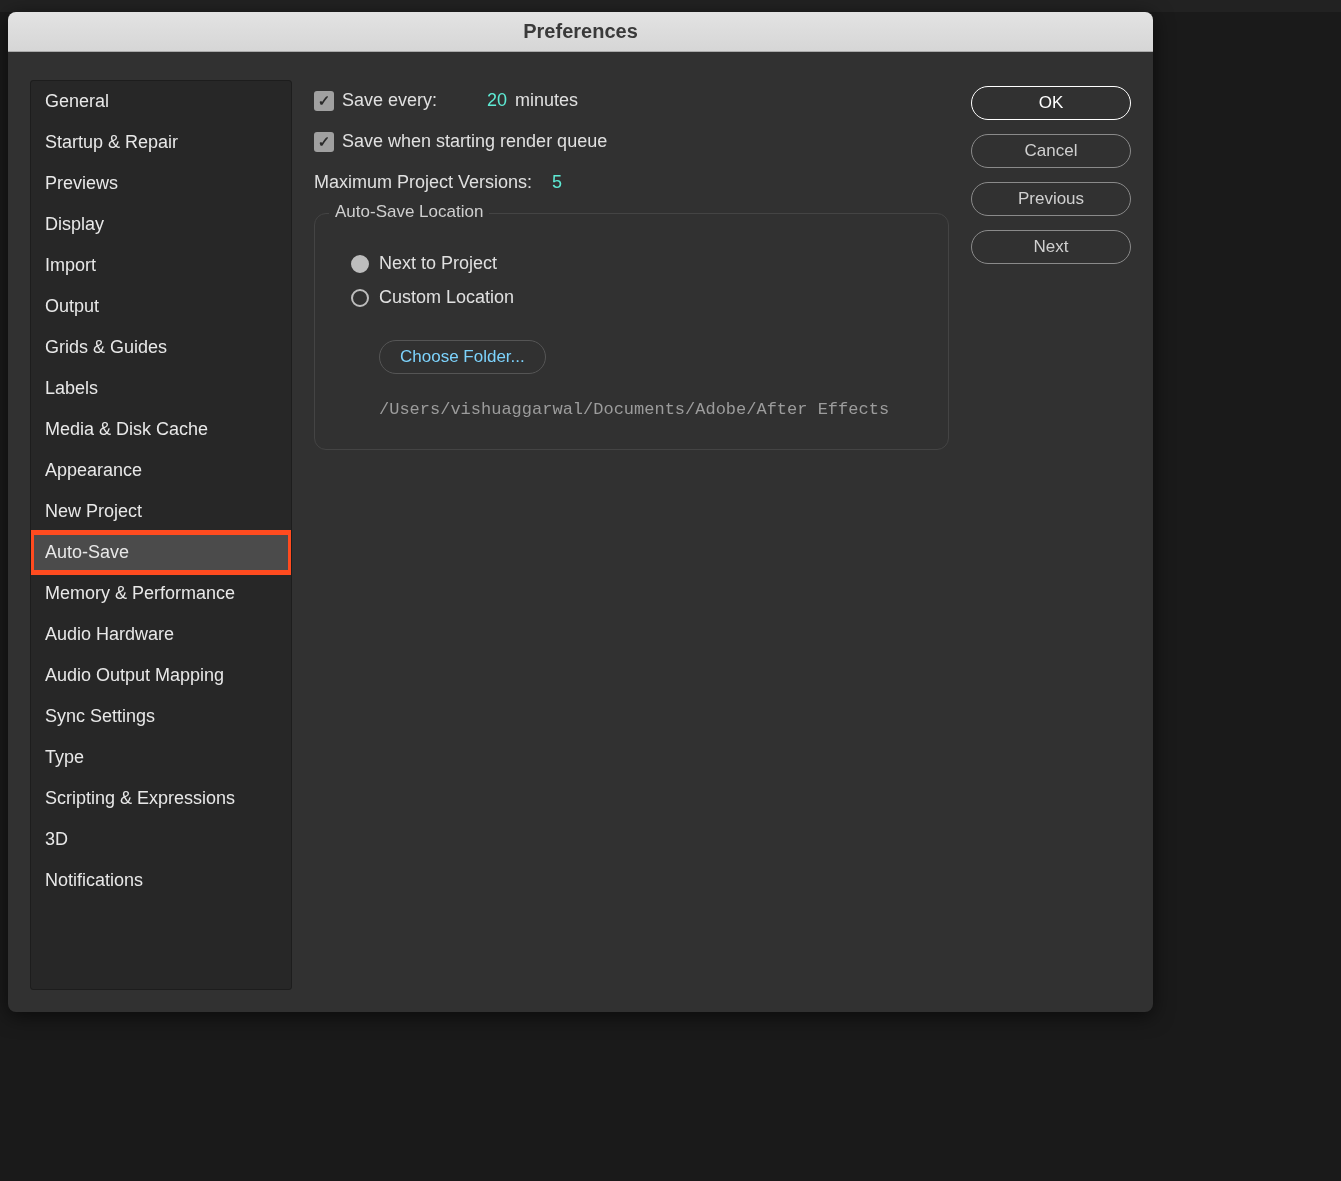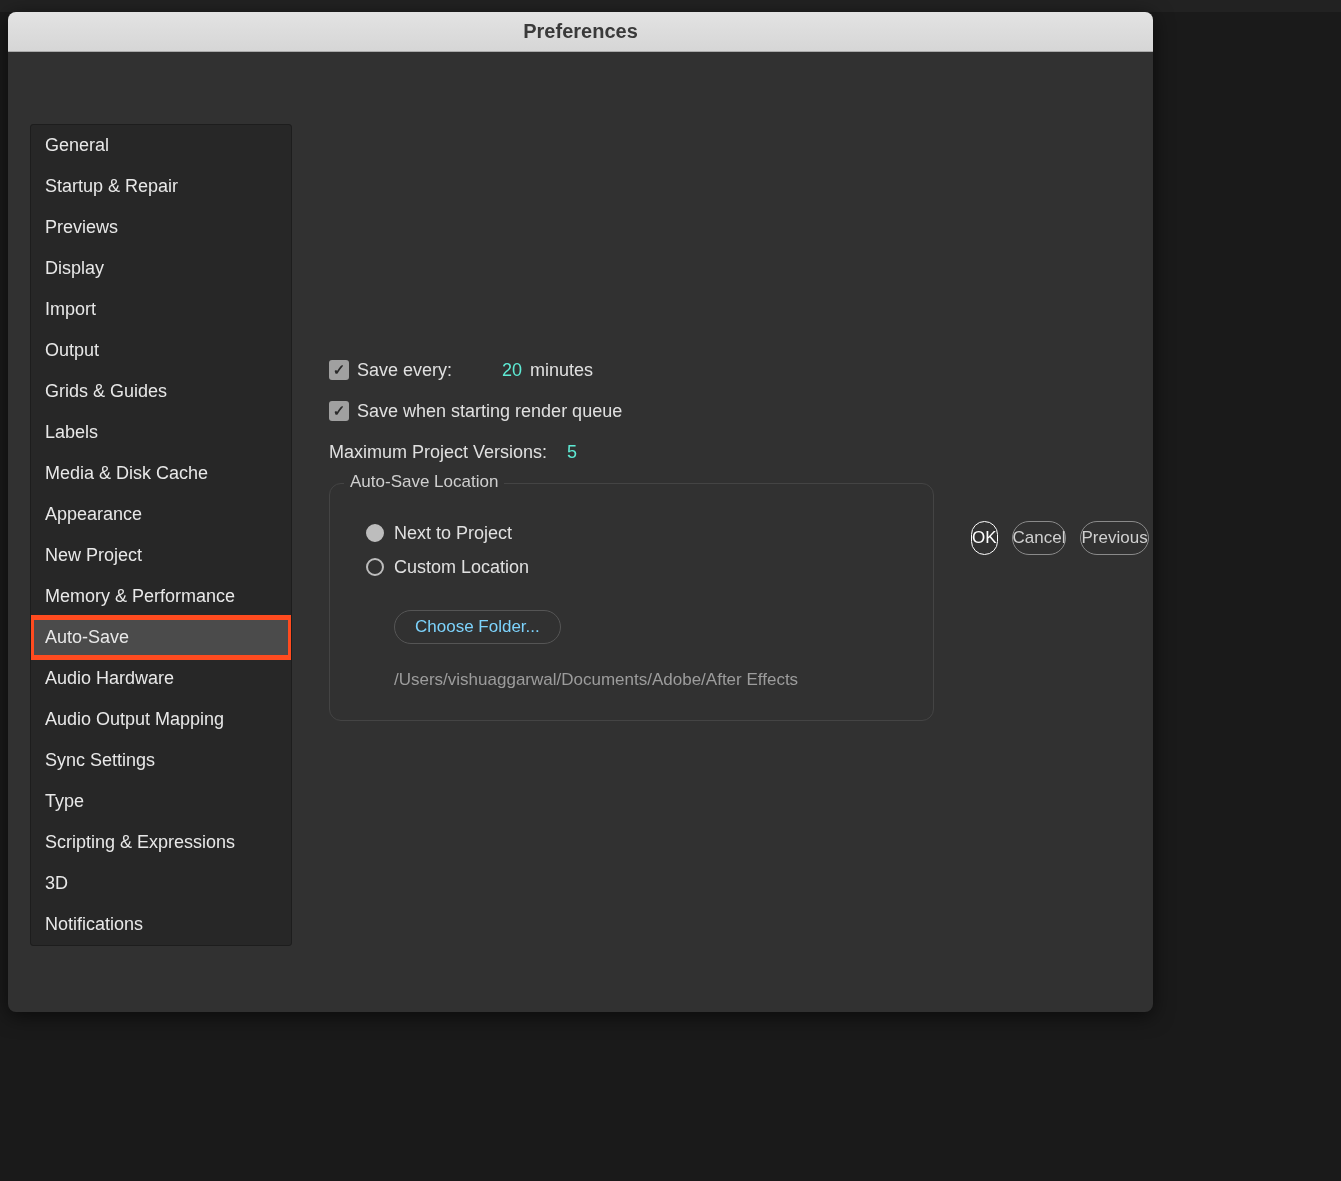--- a/index.html
+++ b/index.html
@@ -39,22 +39,21 @@
     color: #3a3a3a;
     font-weight: 600;
     font-size: 20px;
     border-bottom: 1px solid #aaa;
   }
   .body {
     display: flex;
     flex-direction: row;
     height: calc(100% - 40px);
     padding: 28px 22px 22px 22px;
-    gap: 37px;
-    align-items: center;
+    gap: 22px;
   }
   .sidebar {
     width: 262px;
     background: #272727;
     border: 1px solid #1d1d1d;
     border-radius: 3px;
     overflow: hidden;
     flex-shrink: 0;
   }
   .sidebar-item {
@@ -147,26 +146,27 @@
     border-radius: 20px;
     color: #7dd3fc;
     font-size: 17px;
     background: transparent;
   }
   .folder-path {
     margin-top: 26px;
     margin-left: 28px;
     color: #9c9c9c;
     font-size: 17px;
+    font-family: Liberation Mono, monospace;
   }
   .buttons {
     width: 160px;
     flex-shrink: 0;
     display: flex;
-    flex-direction: row;
+    flex-direction: column;
     gap: 14px;
     padding-top: 6px;
   }
   .btn {
     height: 34px;
     border: 1.5px solid #d8d8d8;
     border-radius: 17px;
     background: transparent;
     color: #e6e6e6;
     font-size: 17px;
@@ -199,22 +199,22 @@
         <div class="sidebar-item">Startup &amp; Repair</div>
         <div class="sidebar-item">Previews</div>
         <div class="sidebar-item">Display</div>
         <div class="sidebar-item">Import</div>
         <div class="sidebar-item">Output</div>
         <div class="sidebar-item">Grids &amp; Guides</div>
         <div class="sidebar-item">Labels</div>
         <div class="sidebar-item">Media &amp; Disk Cache</div>
         <div class="sidebar-item">Appearance</div>
         <div class="sidebar-item">New Project</div>
+        <div class="sidebar-item selected highlight-box">Auto-Save</div>
         <div class="sidebar-item">Memory &amp; Performance</div>
-        <div class="sidebar-item selected highlight-box">Auto-Save</div>
         <div class="sidebar-item">Audio Hardware</div>
         <div class="sidebar-item">Audio Output Mapping</div>
         <div class="sidebar-item">Sync Settings</div>
         <div class="sidebar-item">Type</div>
         <div class="sidebar-item">Scripting &amp; Expressions</div>
         <div class="sidebar-item">3D</div>
         <div class="sidebar-item">Notifications</div>
       </div>
 
     <div class="main">

